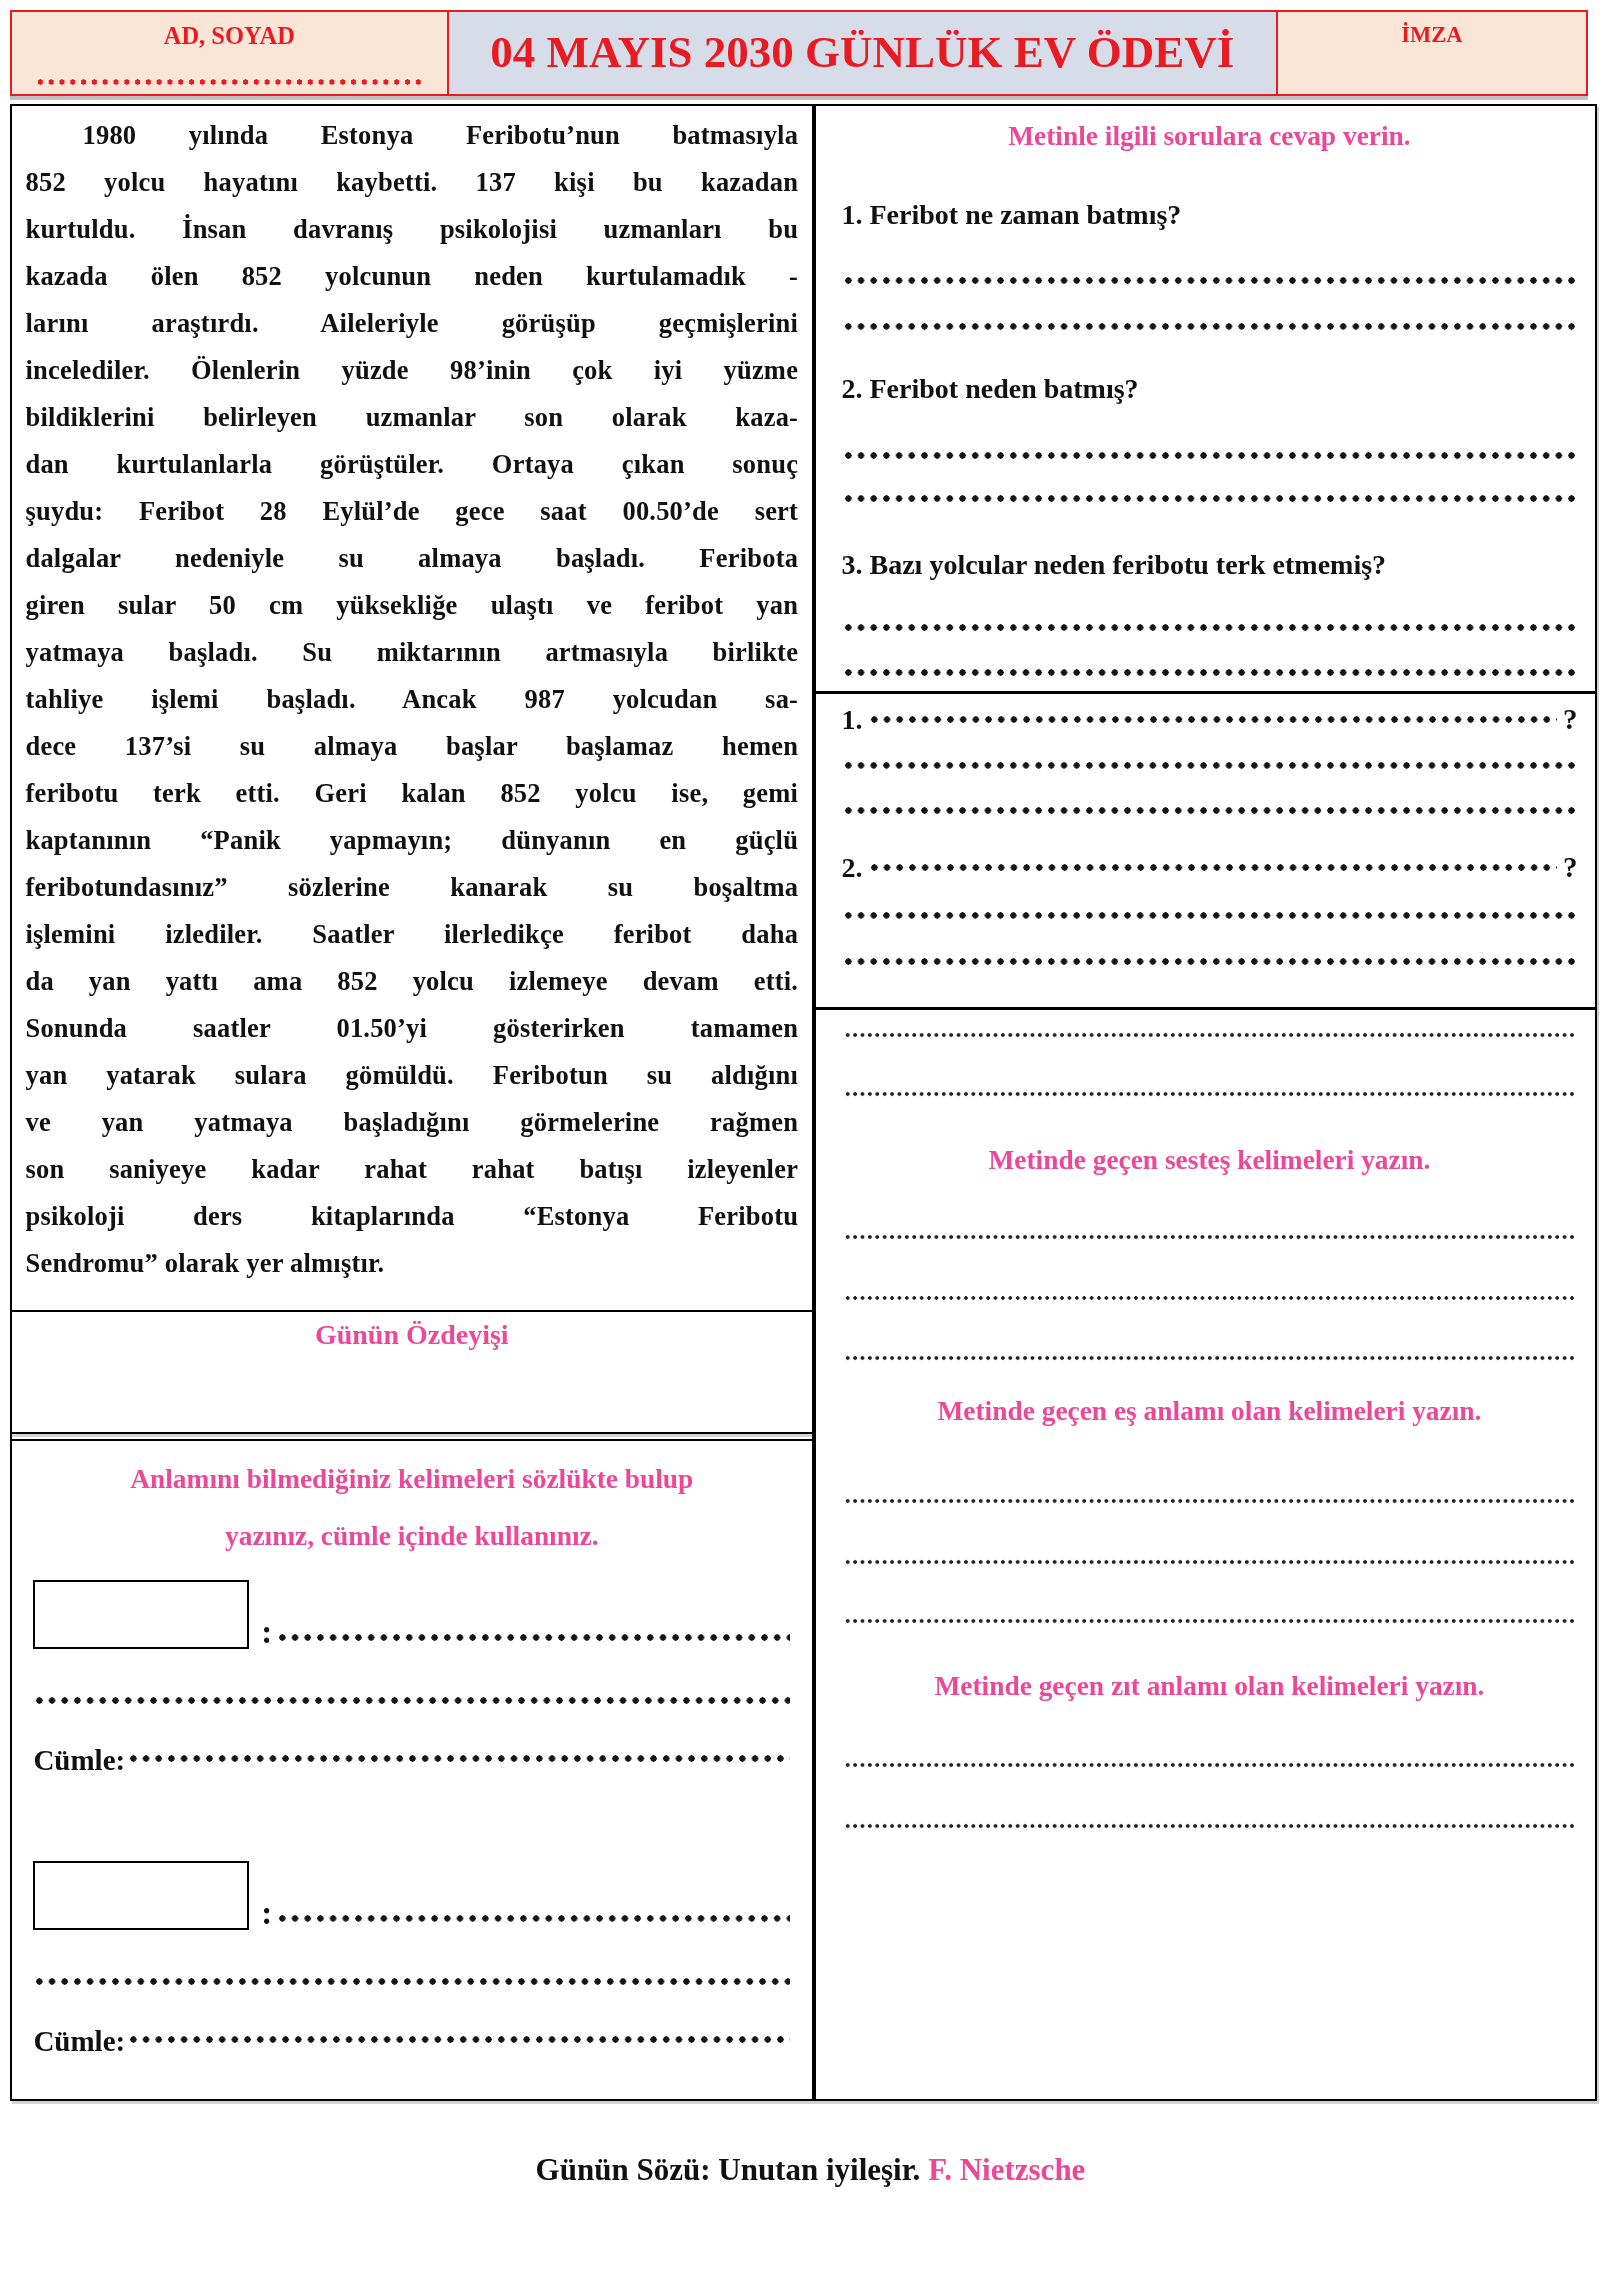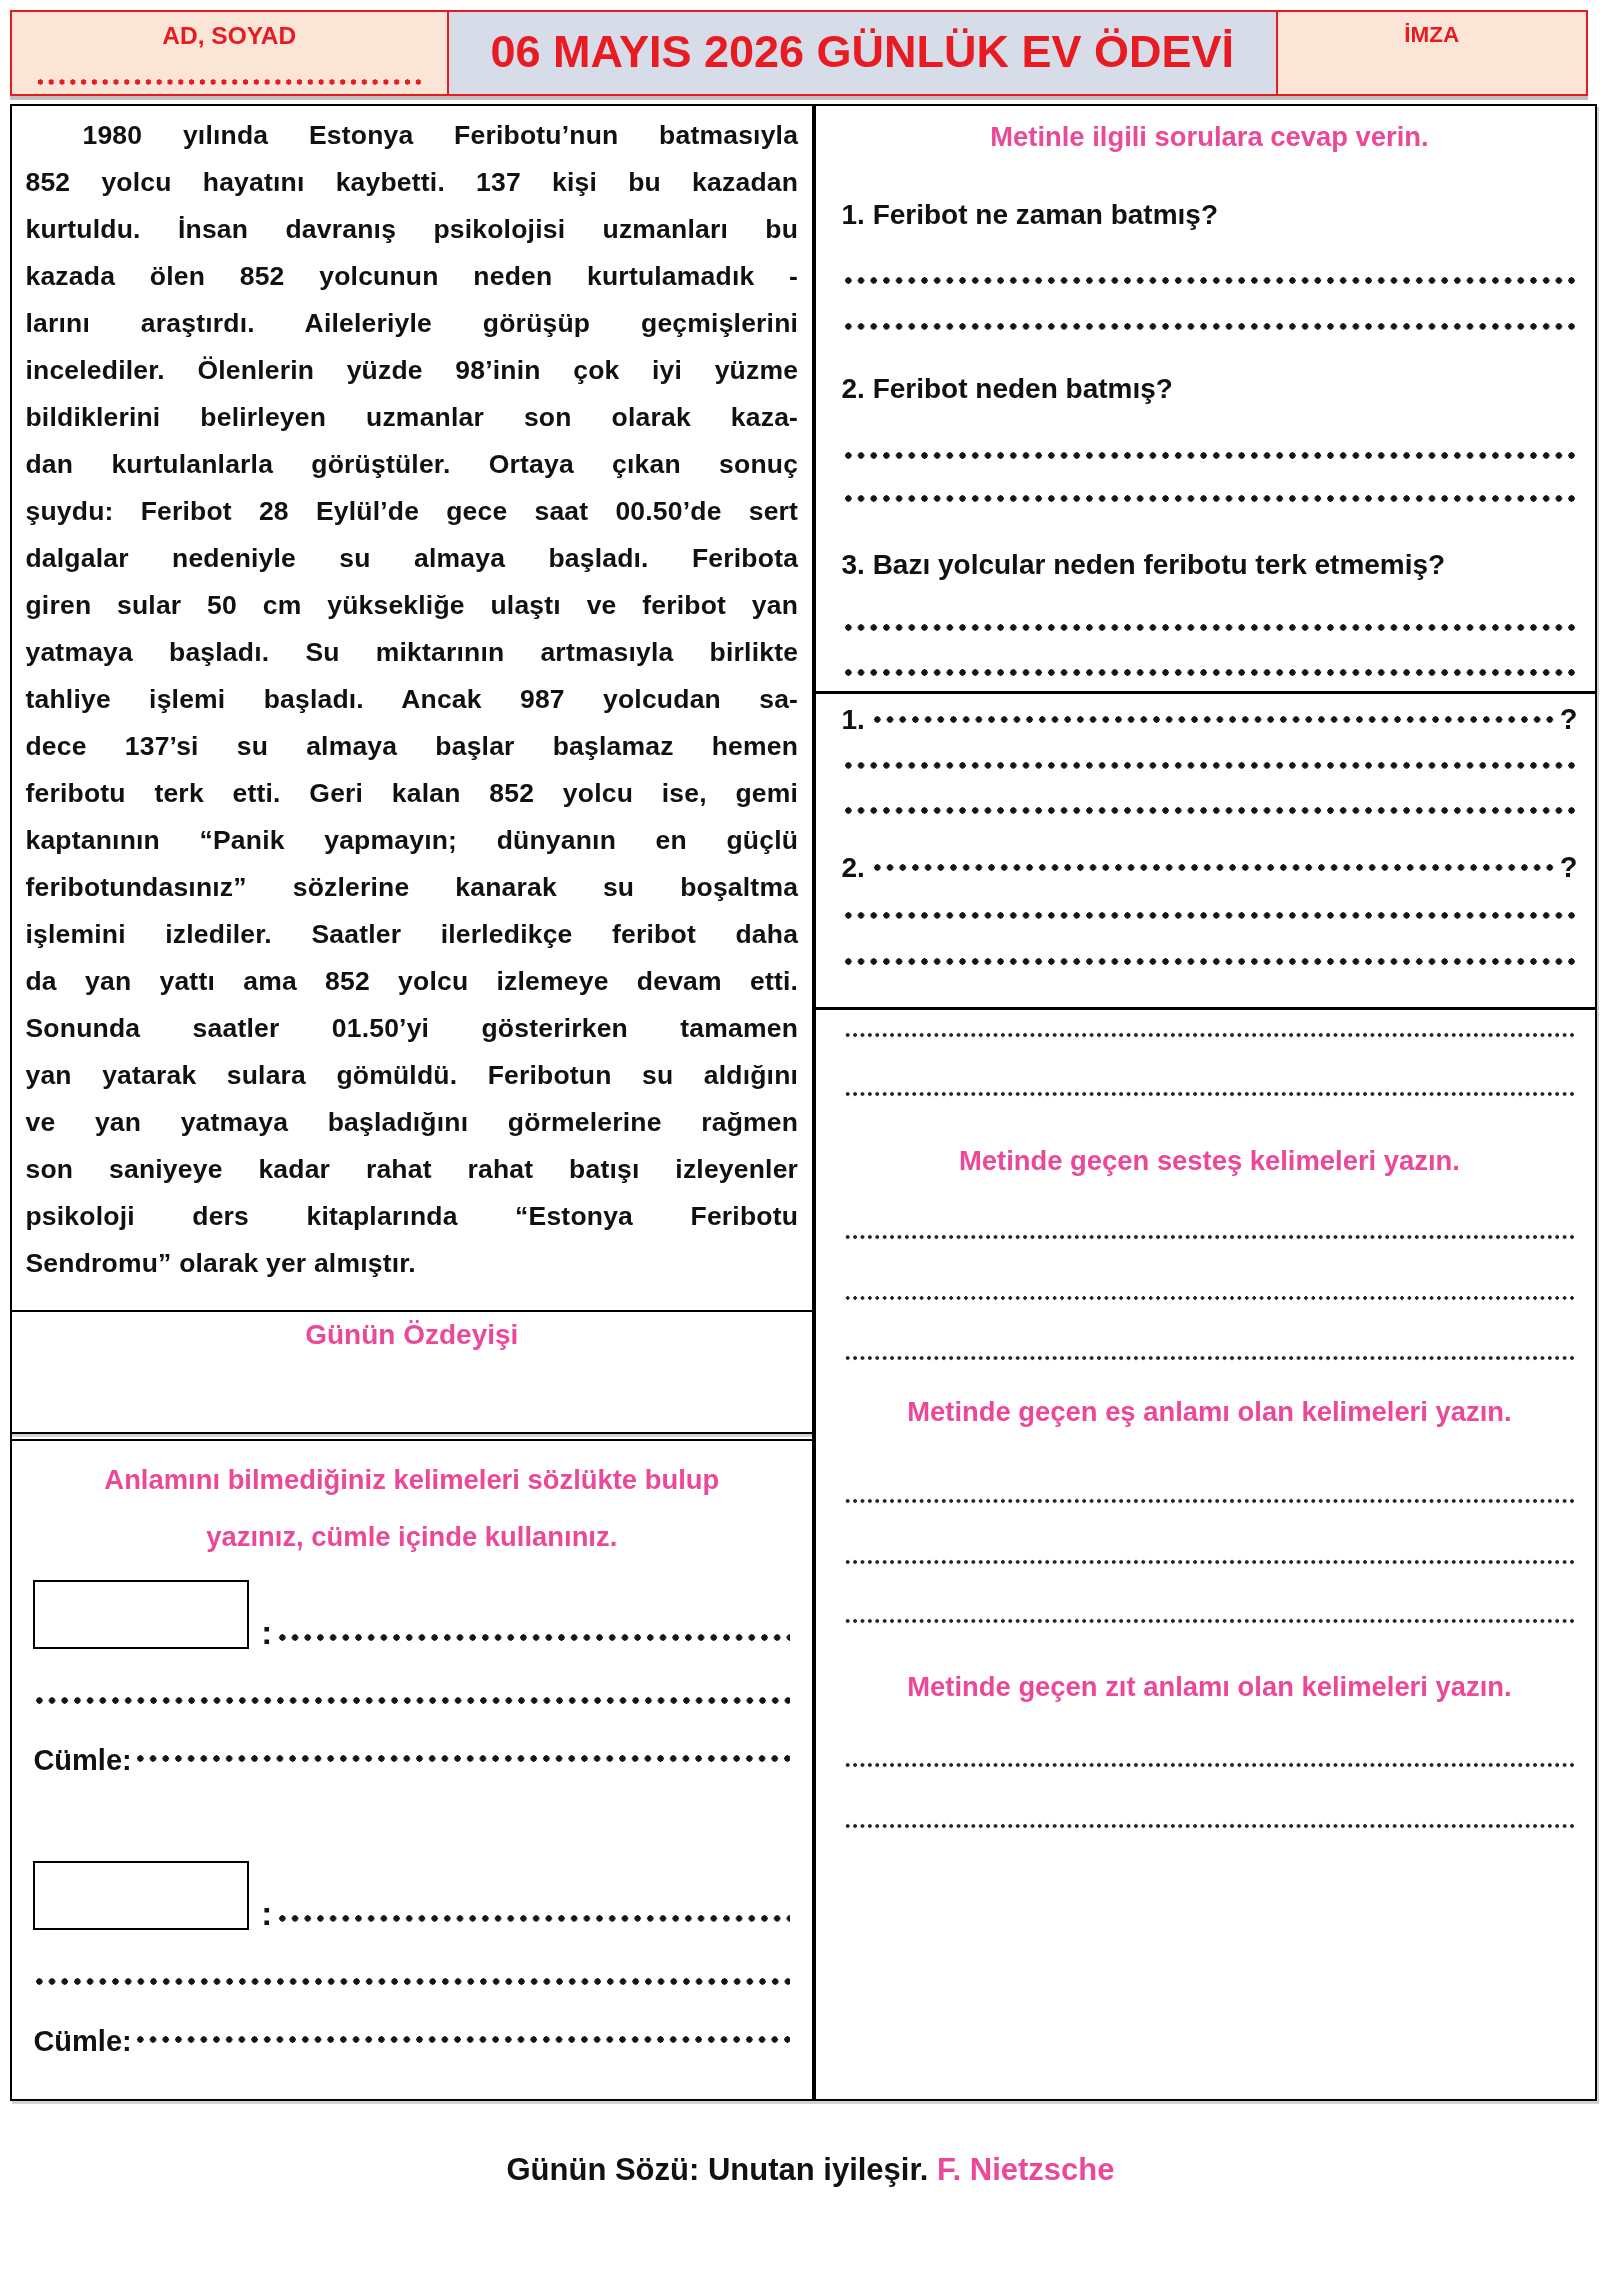--- a/index.html
+++ b/index.html
@@ -1,18 +1,18 @@
 <!DOCTYPE html>
 <html><head>
 <meta charset="utf-8">
 <style>
   html,body{margin:0;padding:0;background:#fff;}
   .page{
     position:relative;width:1621px;height:2293px;background:#ffffff;
-    font-family:Liberation Sans, sans-serif;font-weight:bold;color:#111;
+    font-family:Liberation Serif, serif;font-weight:bold;color:#111;
     overflow:hidden;
   }
   
   .header{
     position:absolute;left:9.8px;top:9.8px;width:1578px;height:86px;
     display:grid;grid-template-columns:439px 827px 312px;
     box-shadow:0 3.9px 0 rgba(0,0,0,.25);
   }
   .hcell{border:2.9px solid #e81b23;box-sizing:border-box;position:relative;}
   .hcell.peach{background:#fbe5d6;}
@@ -68,21 +68,21 @@
 <body>
 
 <div class="page">
 
   <div class="header">
     <div class="hcell peach">
       <div class="name-label">AD, SOYAD</div>
       <div class="name-dots"></div>
     </div>
     <div class="hcell blue">
-      <div class="sheet-title">06 MAYIS 2026 GÜNLÜK EV ÖDEVİ</div>
+      <div class="sheet-title">04 MAYIS 2030 GÜNLÜK EV ÖDEVİ</div>
     </div>
     <div class="hcell peach">
       <div class="imza-label">İMZA</div>
     </div>
   </div>
 
   <div class="box story-box">
     <div class="story-body">1980 yılında Estonya Feribotu’nun batmasıyla
 852 yolcu hayatını kaybetti. 137 kişi bu kazadan
 kurtuldu. İnsan davranış psikolojisi uzmanları bu

